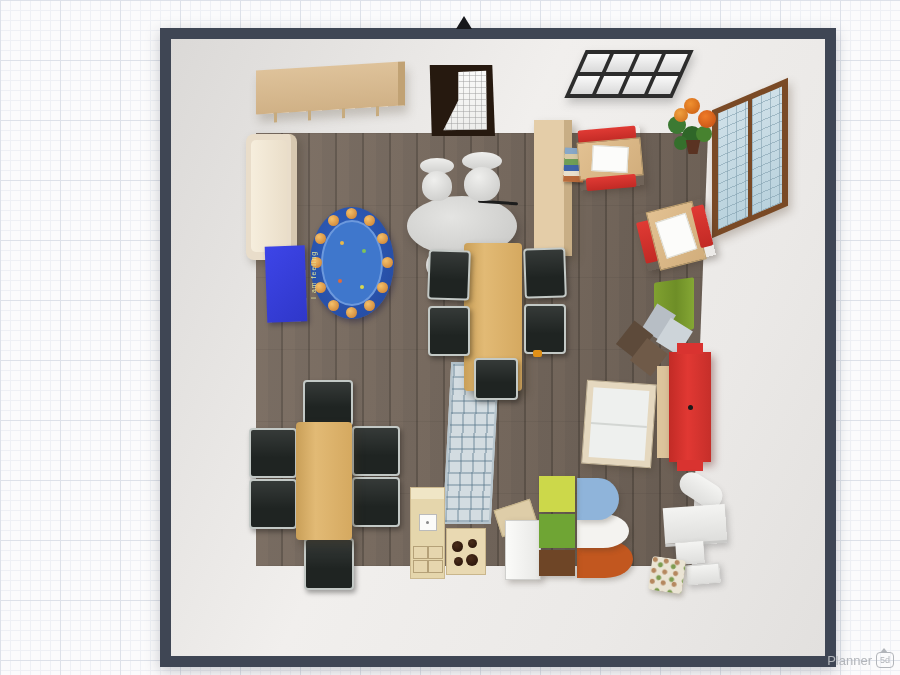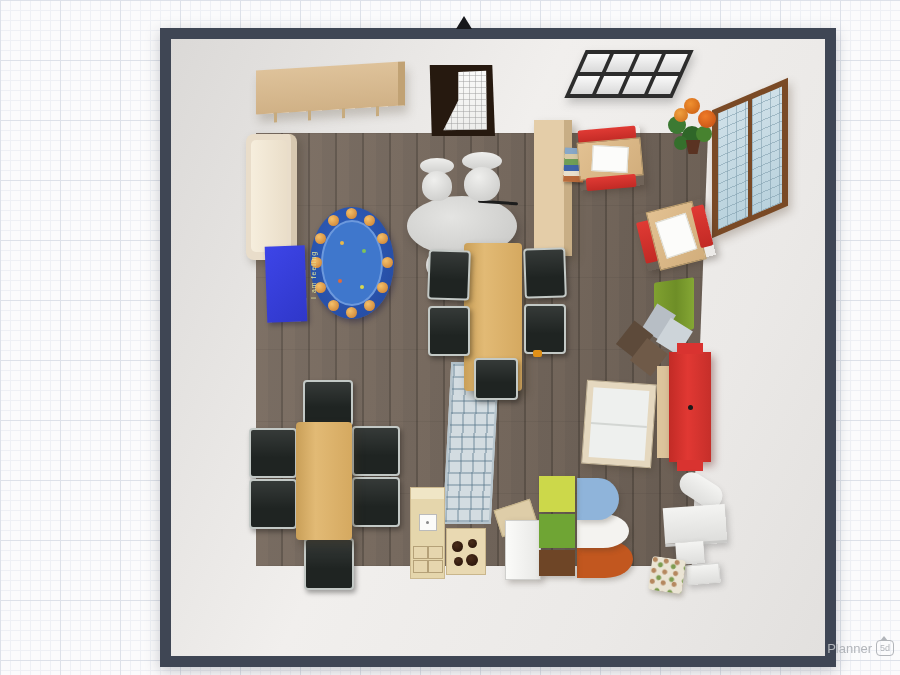--- a/index.html
+++ b/index.html
@@ -134,21 +134,21 @@
   
   .wp{background:linear-gradient(180deg,#f4f4f2,#dededc);box-shadow:2px 3px 6px rgba(80,80,80,.3);}
   .pouf{left:650px;top:558px;width:34px;height:34px;border-radius:4px;transform:rotate(8deg);
     background-color:#eae4d4;
     background-image:radial-gradient(circle at 30% 30%,#b5885f 2px,transparent 3px),
       radial-gradient(circle at 70% 60%,#7d9c50 2px,transparent 3px);
     background-size:11px 11px,13px 13px;box-shadow:2px 3px 5px rgba(80,70,50,.3);}
   
   .north{left:456px;top:16px;width:0;height:0;border-left:8px solid transparent;border-right:8px solid transparent;border-bottom:13px solid #15161a;}
   .dot-orange{left:533px;top:350px;width:9px;height:7px;background:#e09018;border-radius:2px;}
-  .watermark{right:6px;bottom:19px;display:flex;align-items:center;gap:4px;color:#b2b5ba;font-size:13px;}
+  .watermark{right:6px;bottom:7px;display:flex;align-items:center;gap:4px;color:#b2b5ba;font-size:13px;}
   .wm-badge{position:relative;border:1.5px solid #b2b5ba;border-radius:4px;font-size:9px;line-height:12px;padding:1px 3px;}
   .wm-badge:before{content:"";position:absolute;top:-5px;left:3px;border-left:4px solid transparent;border-right:4px solid transparent;border-bottom:5px solid #b2b5ba;}
 </style>
 </head>
 <body>
 
 <div class="canvas">
 
   <div class="abs room">
     <div class="abs room-inner"></div>

